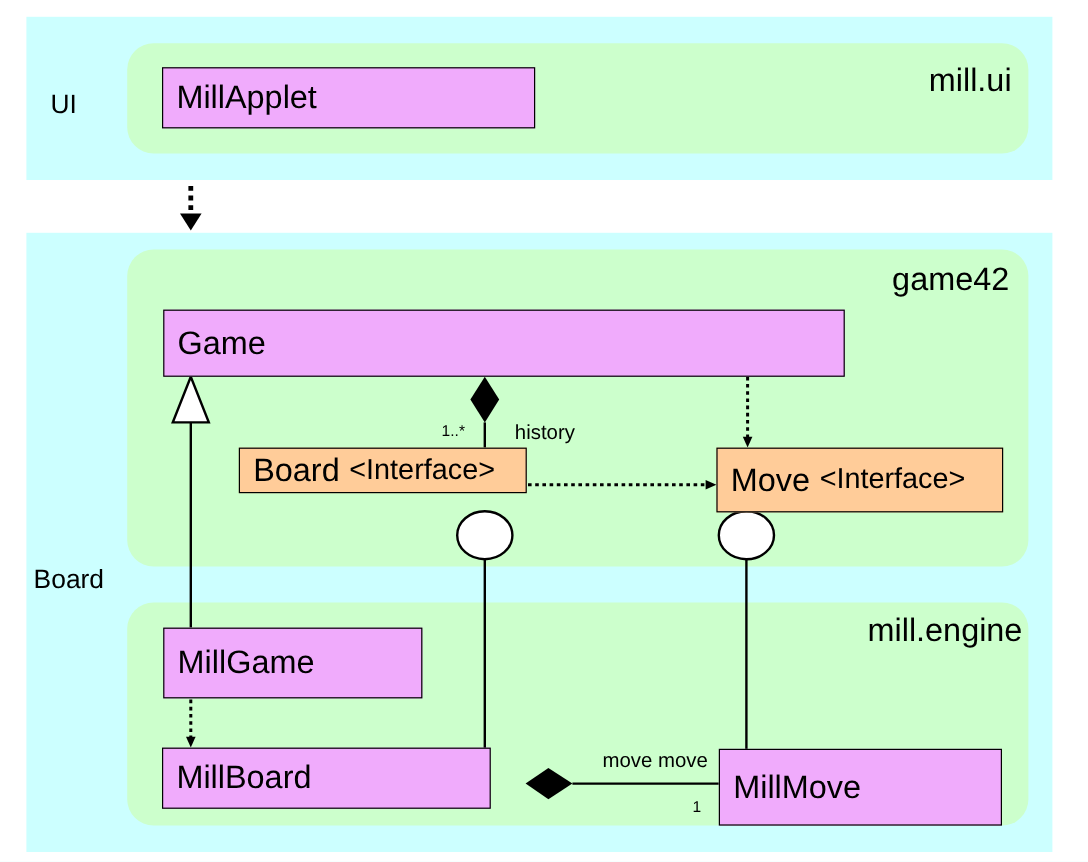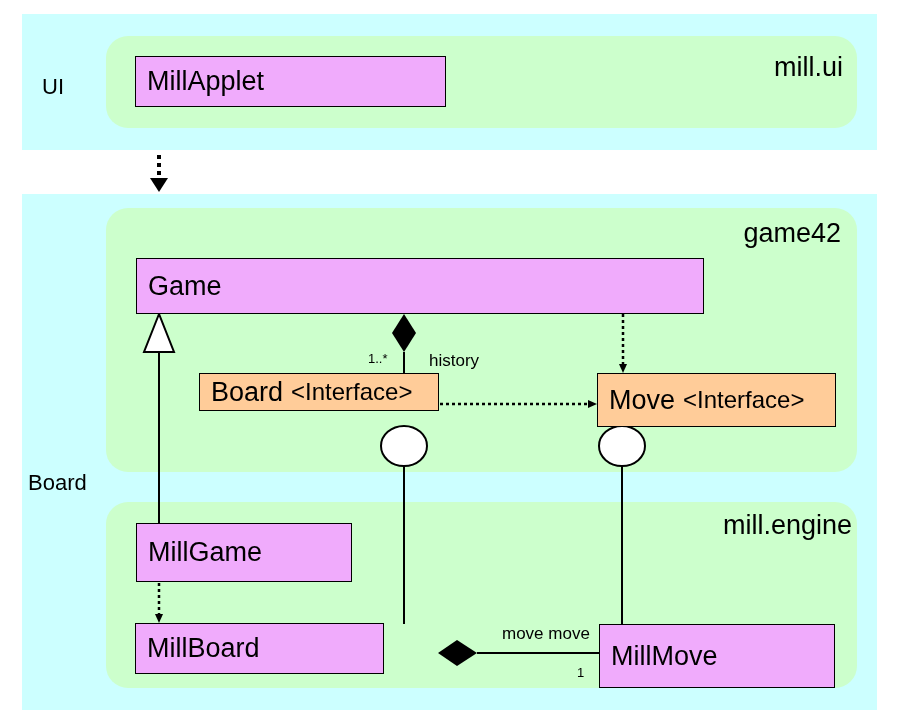--- a/index.html
+++ b/index.html
@@ -92,21 +92,21 @@
   <span>Board</span>
   <span class="stereo">&lt;Interface&gt;</span>
 </div>
 <div class="cls orange" style="left:597px;top:373px;width:239px;height:54px;">
   <span>Move</span>
   <span class="stereo">&lt;Interface&gt;</span>
 </div>
 <div class="cls blue" style="left:136px;top:523px;width:216px;height:59px;">
   <span>MillGame</span>
 </div>
-<div class="cls blue" style="left:135px;top:623px;width:249px;height:51px;">
+<div class="cls blue" style="left:135px;top:623px;width:274px;height:51px;">
   <span>MillBoard</span>
 </div>
 <div class="cls blue" style="left:599px;top:624px;width:236px;height:64px;">
   <span>MillMove</span>
 </div>
 
 <div class="small" style="left:413px;top:351px;margin-left:16px;">history</div>
 <div class="tiny" style="left:368px;top:351px;">1..*</div>
 <div class="small" style="left:502px;top:624px;">move move</div>
 <div class="tiny" style="left:577px;top:665px;">1</div>

